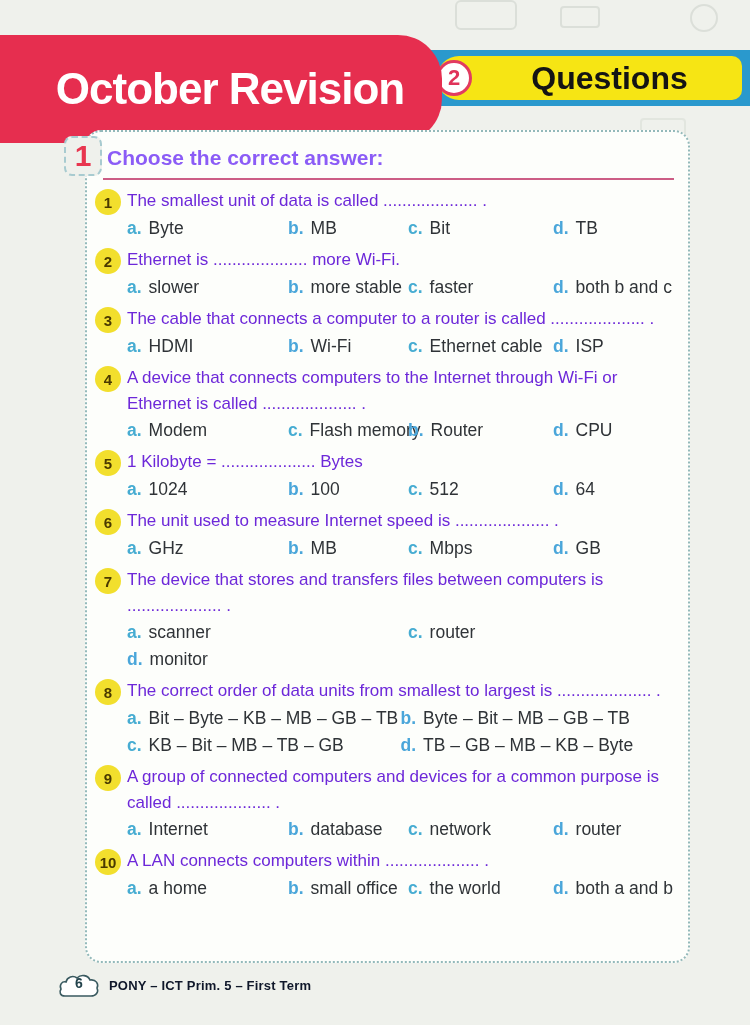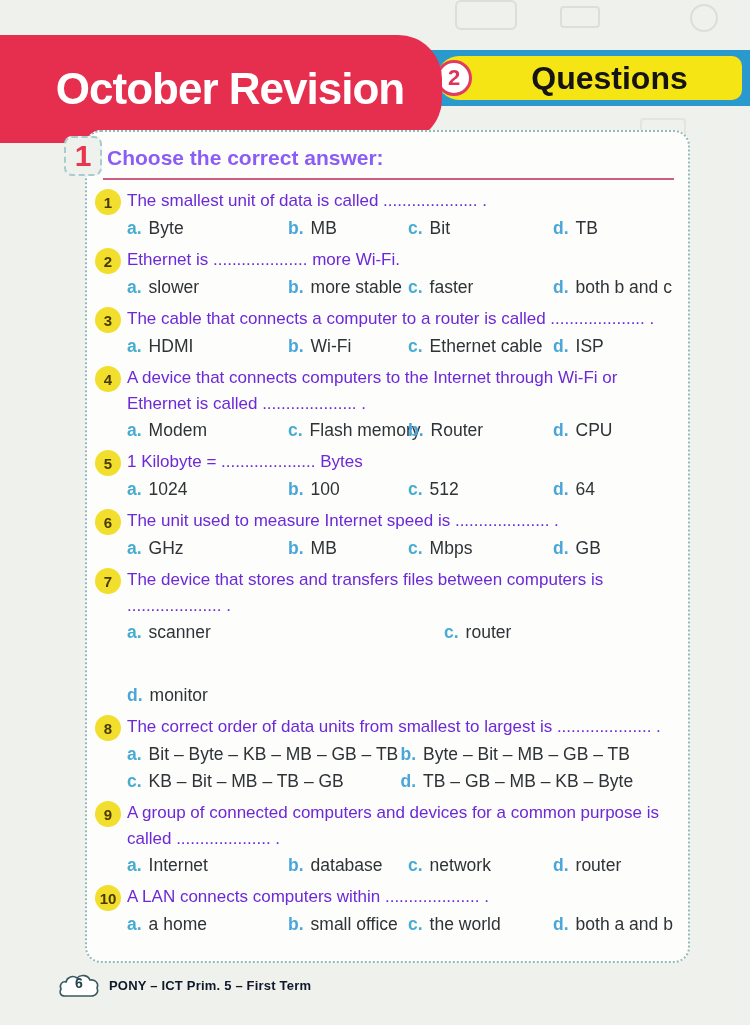--- a/index.html
+++ b/index.html
@@ -77,21 +77,21 @@
   .q-row { display:flex; align-items:flex-start; }
   .q-num {
     flex:0 0 26px; width:26px; height:26px; margin:1px 6px 0 2px;
     background:#f2df2d; border-radius:50%;
     display:flex; align-items:center; justify-content:center;
     font-size:15px; font-weight:bold; color:#4a3a00;
   }
   .q-text { flex:1; font-size:17px; line-height:26px; font-weight:500; color:#6d28d9; }
   .opts { margin:0 0 4px 34px; }
   .opts-4col { display:grid; grid-template-columns:161px 120px 145px 1fr; }
-  .opts-2col { display:grid; grid-template-columns:281px 1fr;gap:36px; }
+  .opts-2col { display:grid; grid-template-columns:281px 1fr; }
   .opts-1col { display:grid; grid-template-columns:1fr 1fr; }
   .opt { font-size:17.5px; line-height:27px; white-space:nowrap; }
   .opt .letter { color:#46acd2; font-weight:bold; margin-right:7px; }
   .opt .letter.alt { color:#4aa6da; }
 
   
   .footer {
     position:absolute; left:58px; top:972px;
     display:flex; align-items:center;
   }

